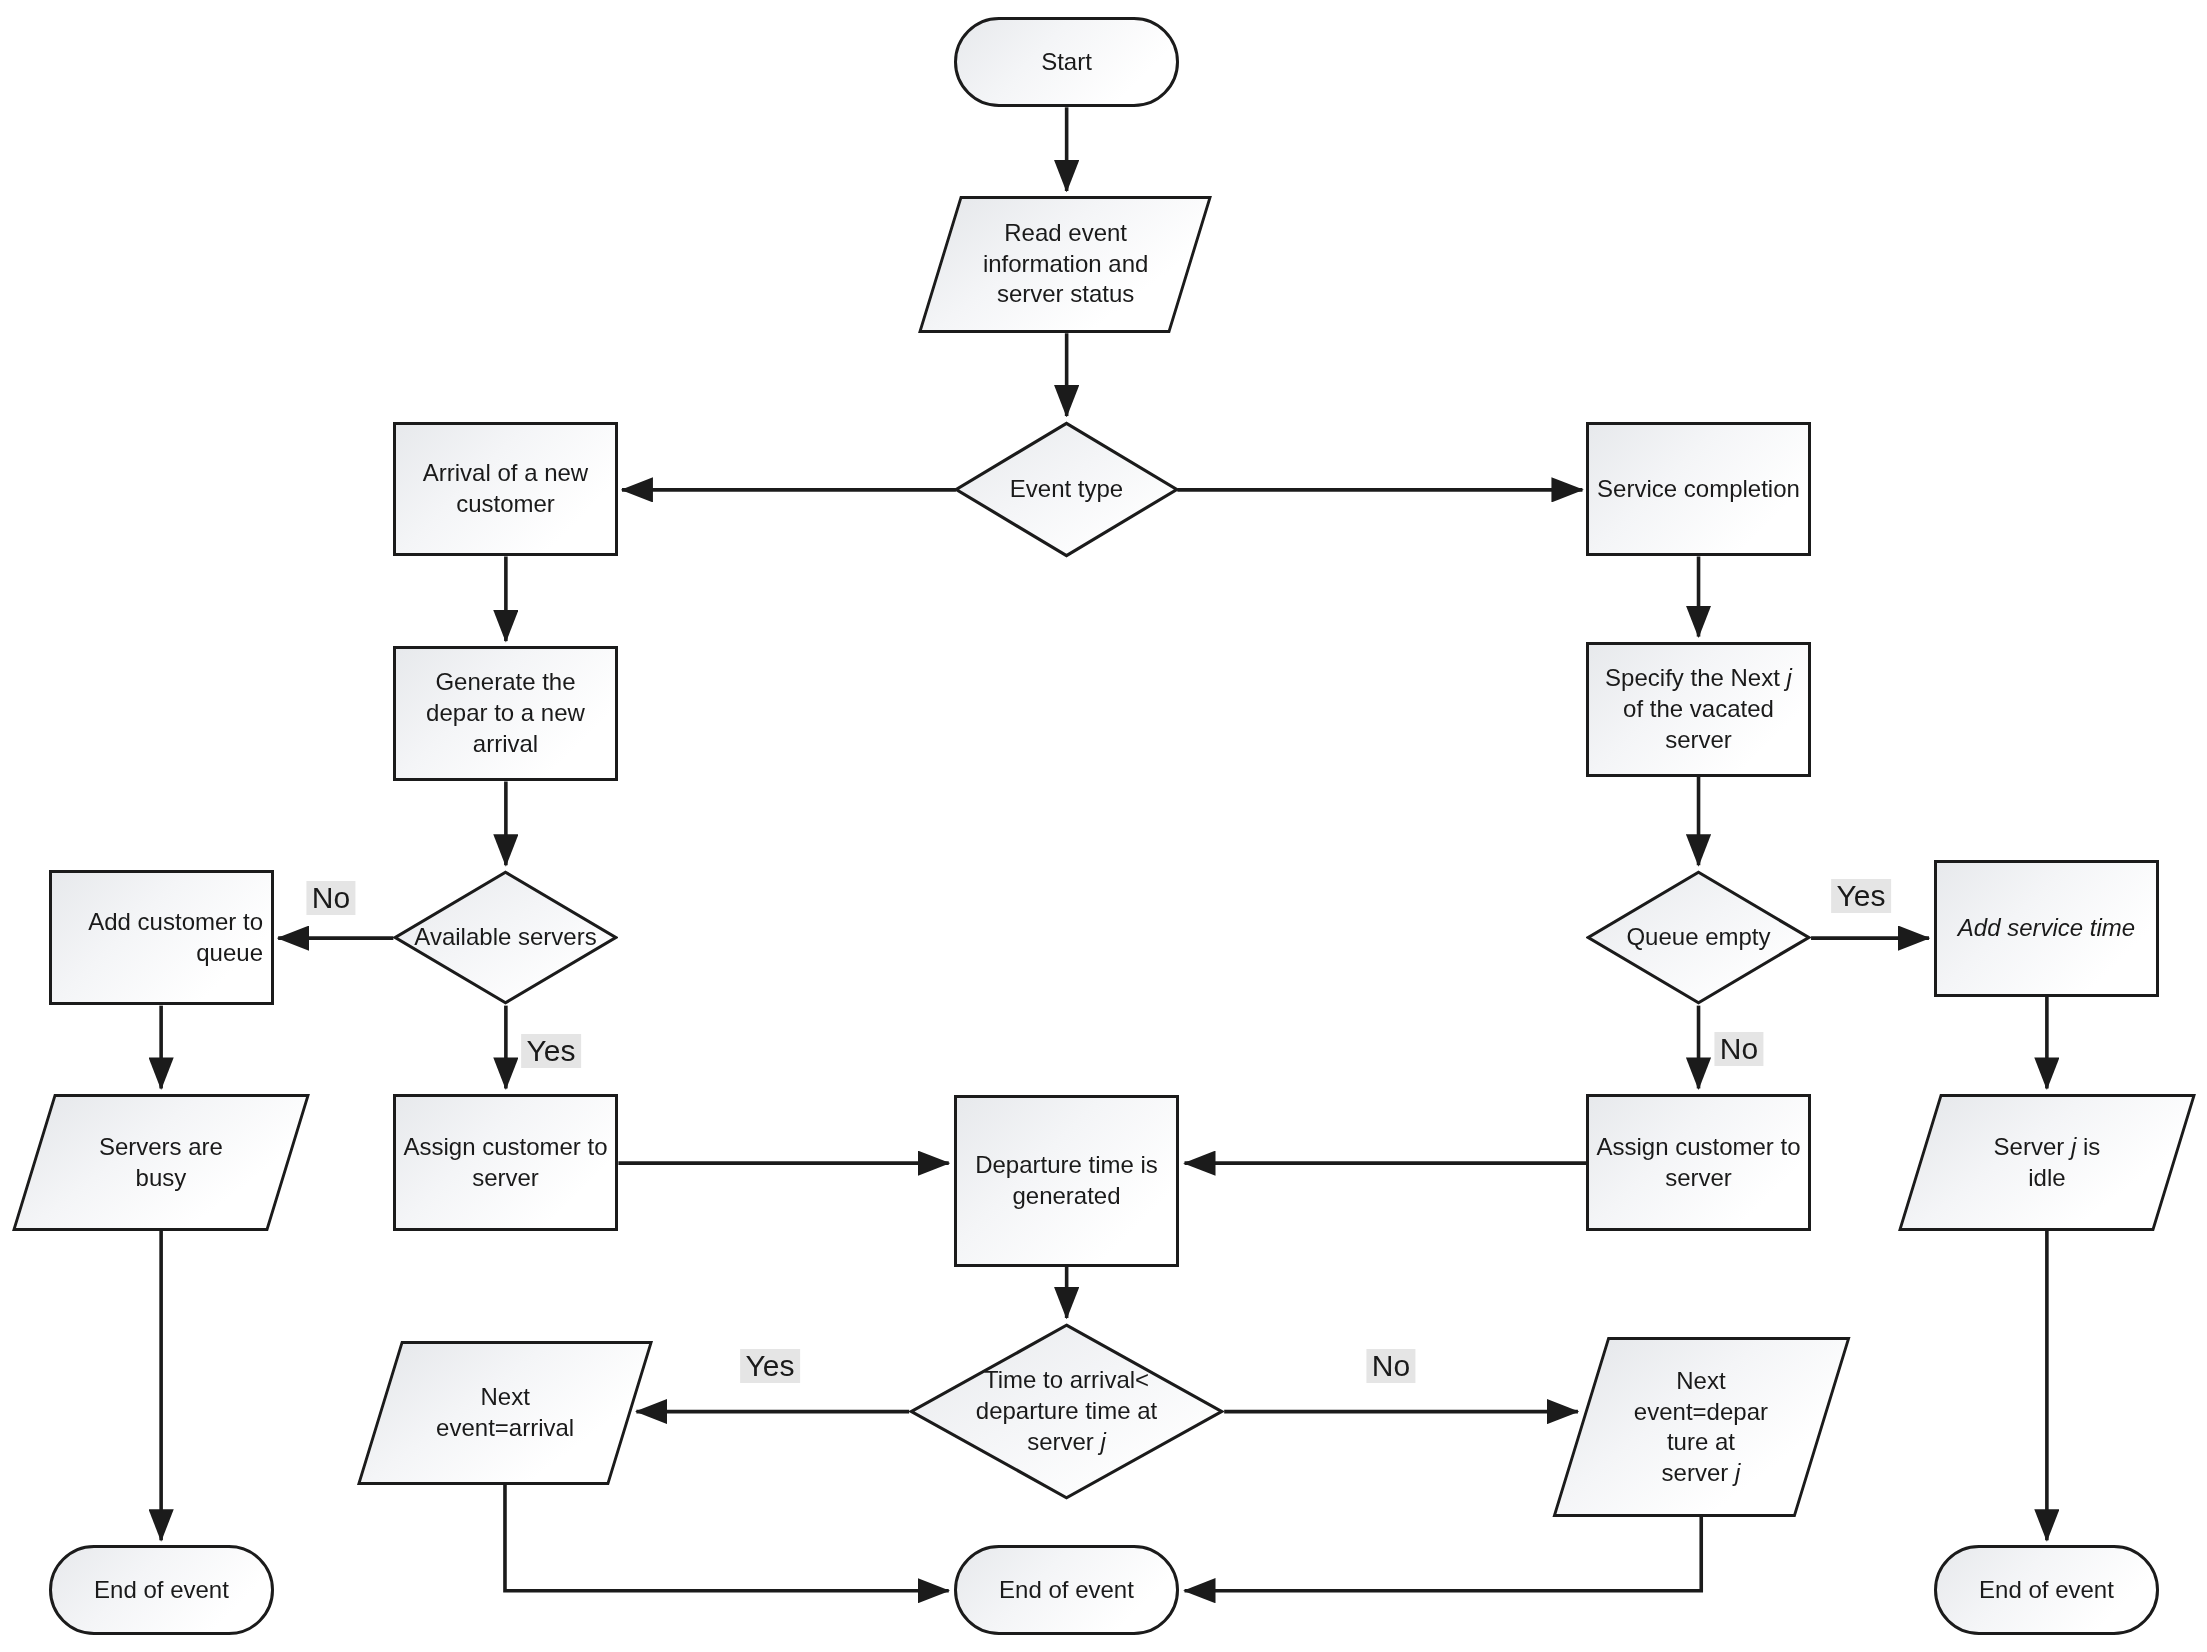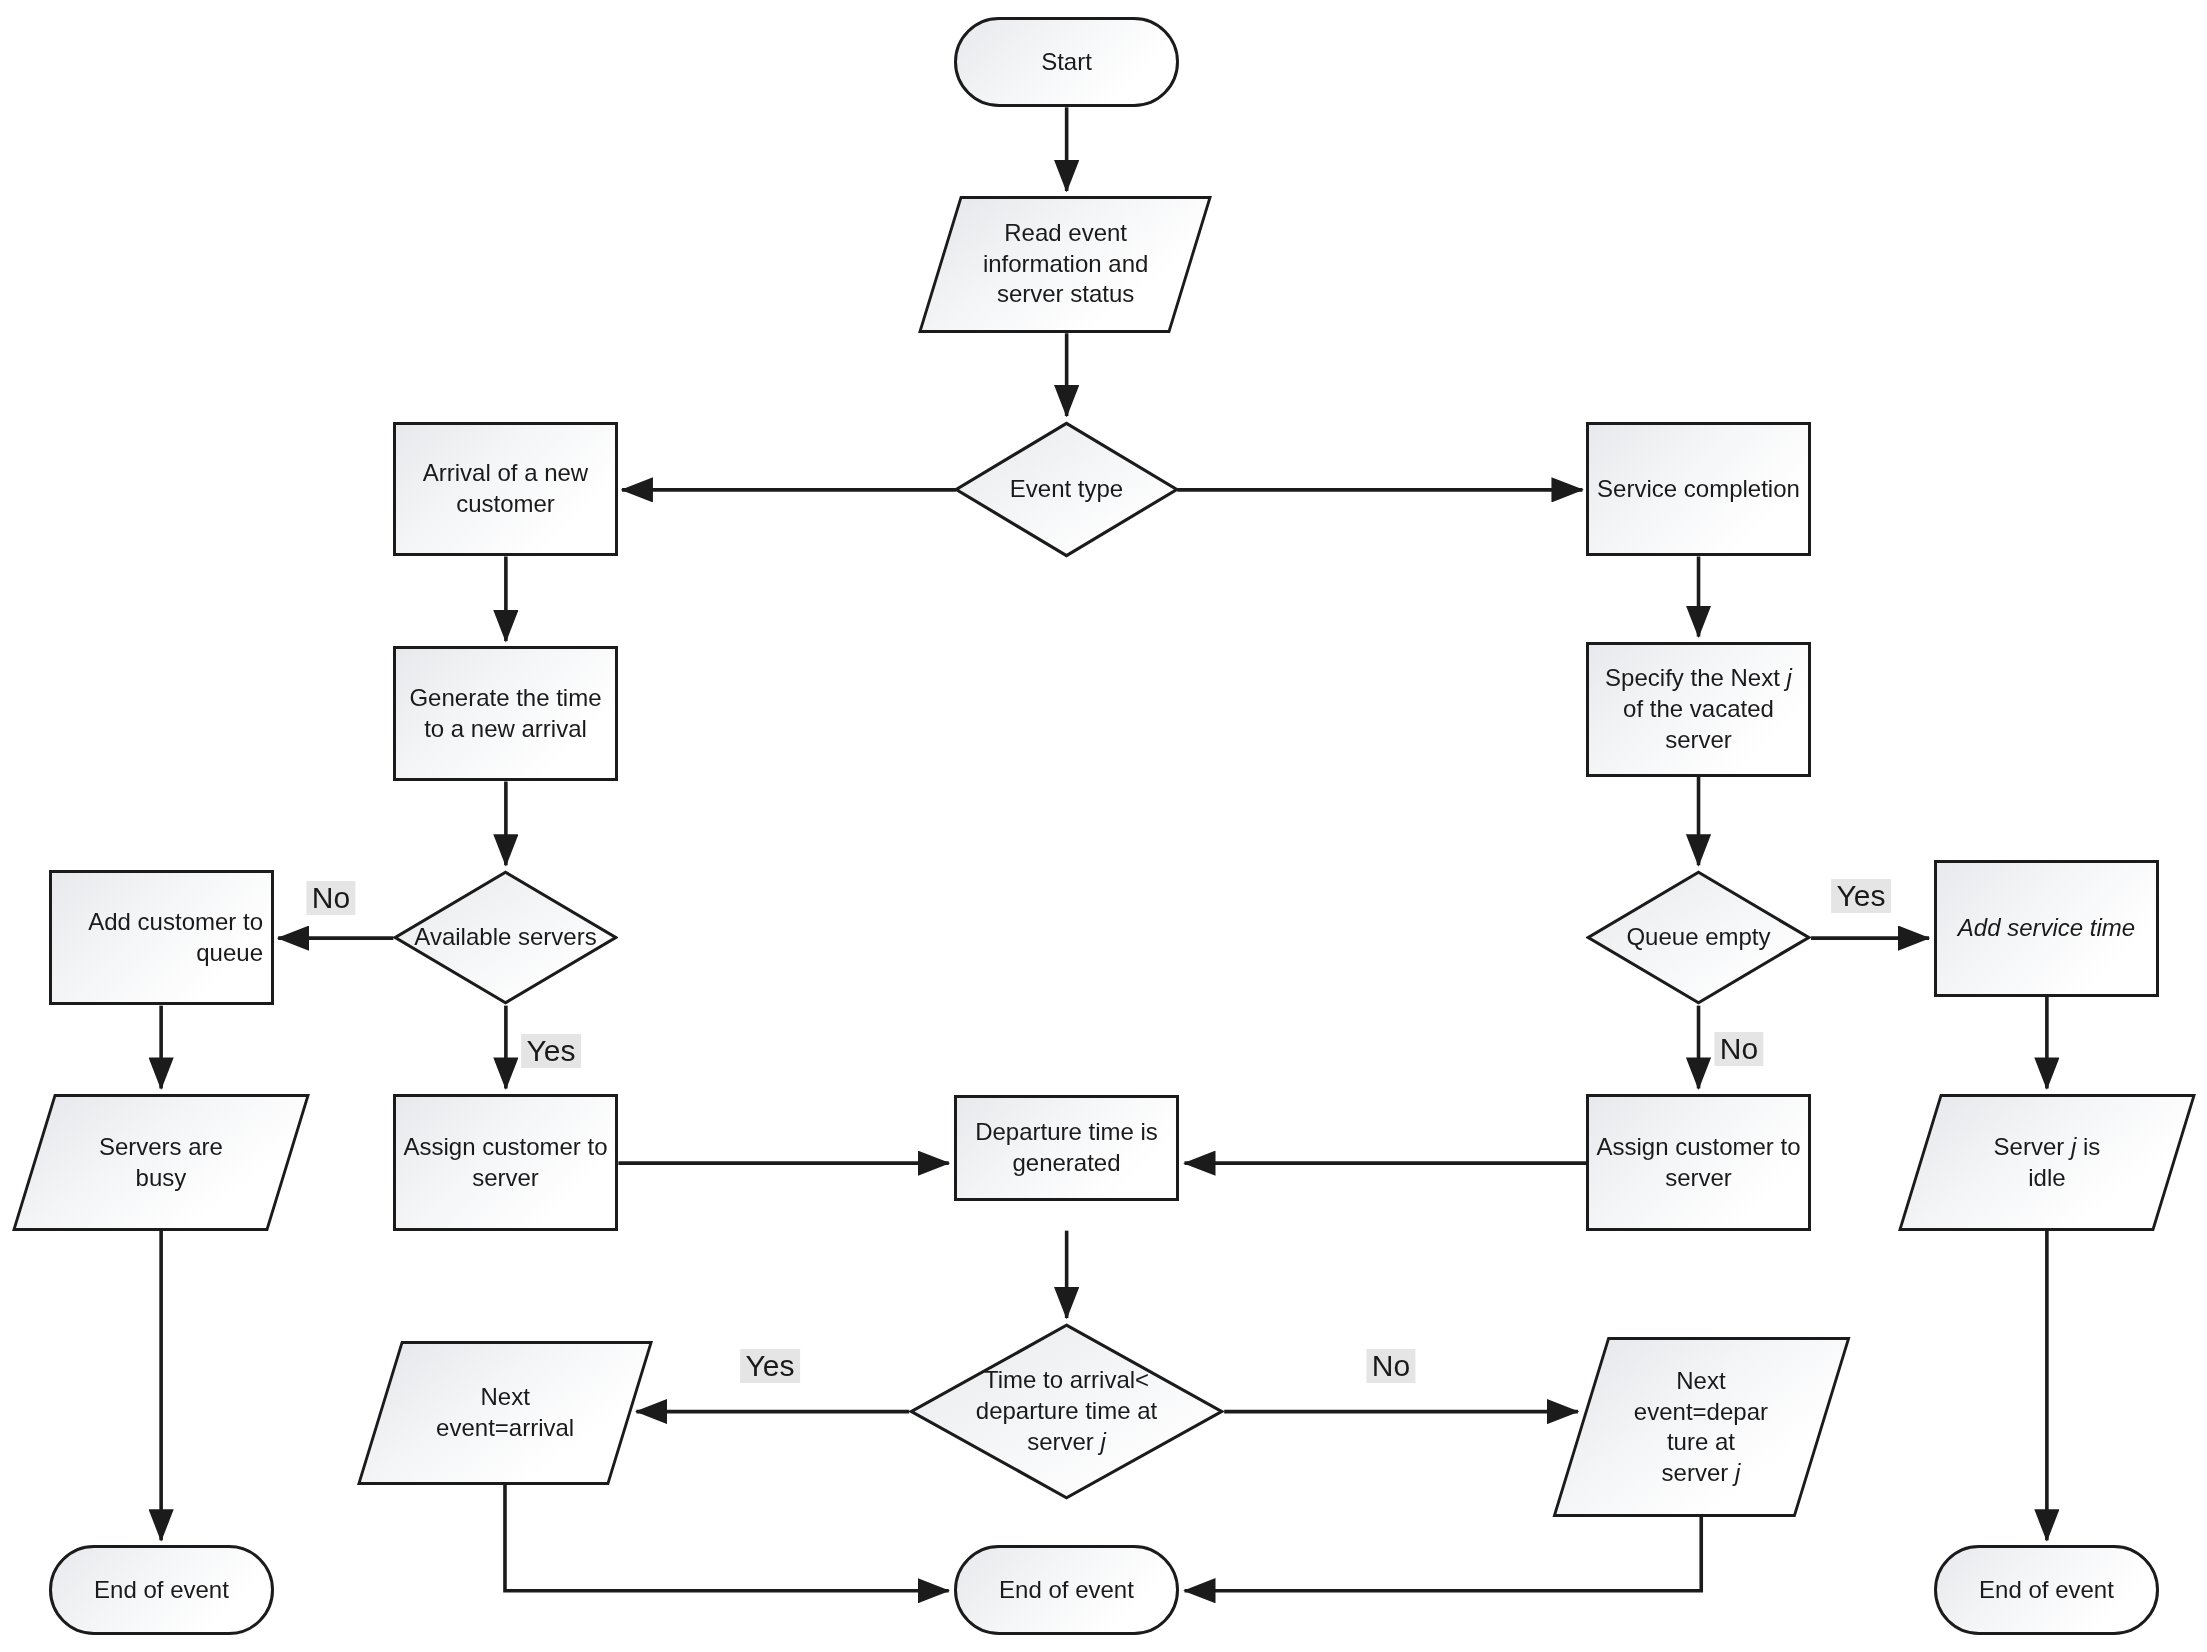--- a/index.html
+++ b/index.html
@@ -105,21 +105,21 @@
     <span class="lbl">Event type</span>
   </div>
   <div class="node rect" style="left:393px;top:422px;width:225px;height:134px;">
     <span class="lbl" style="max-width:203px;">Arrival of a new customer</span>
   </div>
   <div class="node rect" style="left:1586px;top:422px;width:225px;height:134px;">
     <span class="lbl" style="max-width:212px;">Service completion</span>
   </div>
 
   <div class="node rect" style="left:393px;top:646px;width:225px;height:135px;">
-    <span class="lbl" style="max-width:207px;">Generate the time to a new arrival</span>
+    <span class="lbl" style="max-width:207px;">Generate the depar to a new arrival</span>
   </div>
   <div class="node rect" style="left:1586px;top:642px;width:225px;height:135px;">
     <span class="lbl" style="max-width:203px;"><span>Specify the Next </span><i>j</i><span> of the vacated server</span></span>
   </div>
 
   <div class="node diamond" style="left:393px;top:870px;width:225px;height:135px;">
     <svg width="225" height="135" viewBox="0 0 250 150">
       <polygon points="125,2.5 247.5,75 125,147.5 2.5,75" fill="url(#shapeGrad)" stroke="#1b1b1b" stroke-width="3.5"></polygon>
     </svg>
     <span class="lbl">Available servers</span>
@@ -136,21 +136,21 @@
   <div class="node rect" style="left:1934px;top:860px;width:225px;height:137px;">
     <span class="lbl" style="max-width:212px;font-style:italic;">Add service time</span>
   </div>
 
   <div class="node para" style="left:33px;top:1094px;width:256px;height:137px;">
     <span class="lbl" style="max-width:144px;">Servers are busy</span>
   </div>
   <div class="node rect" style="left:393px;top:1094px;width:225px;height:137px;">
     <span class="lbl" style="max-width:216px;">Assign customer to server</span>
   </div>
-  <div class="node rect" style="left:954px;top:1095px;width:225px;height:106px;">
+  <div class="node rect" style="left:954px;top:1095px;width:225px;height:172px;">
     <span class="lbl" style="max-width:212px;">Departure time is generated</span>
   </div>
   <div class="node rect" style="left:1586px;top:1094px;width:225px;height:137px;">
     <span class="lbl" style="max-width:216px;">Assign customer to server</span>
   </div>
   <div class="node para" style="left:1919px;top:1094px;width:256px;height:137px;">
     <span class="lbl" style="max-width:126px;"><span>Server </span><i>j</i><span> is idle</span></span>
   </div>
 
   <div class="node diamond" style="left:909px;top:1323px;width:315px;height:177px;">

